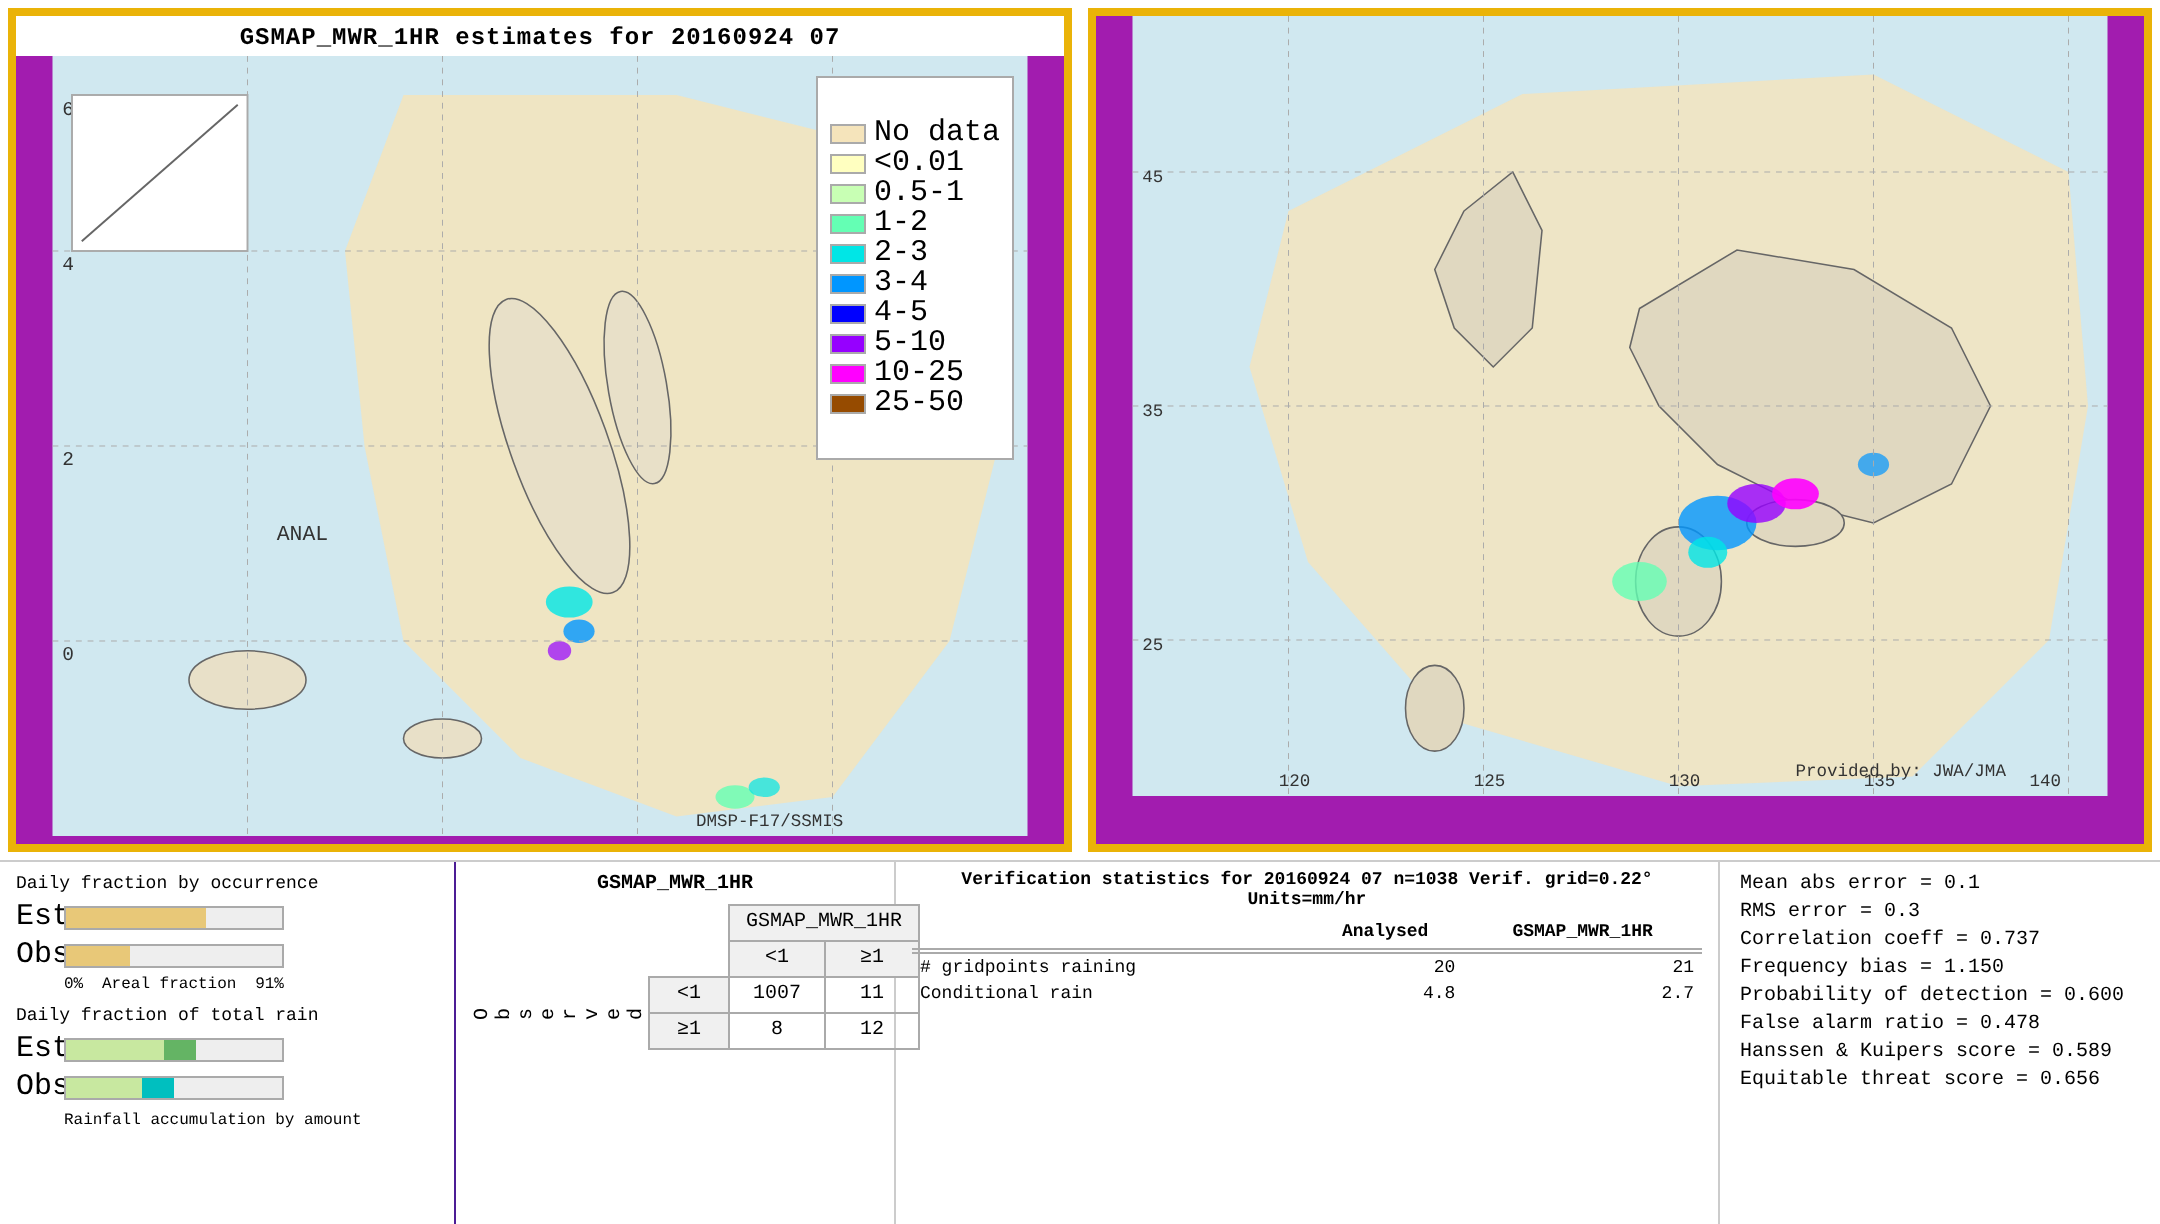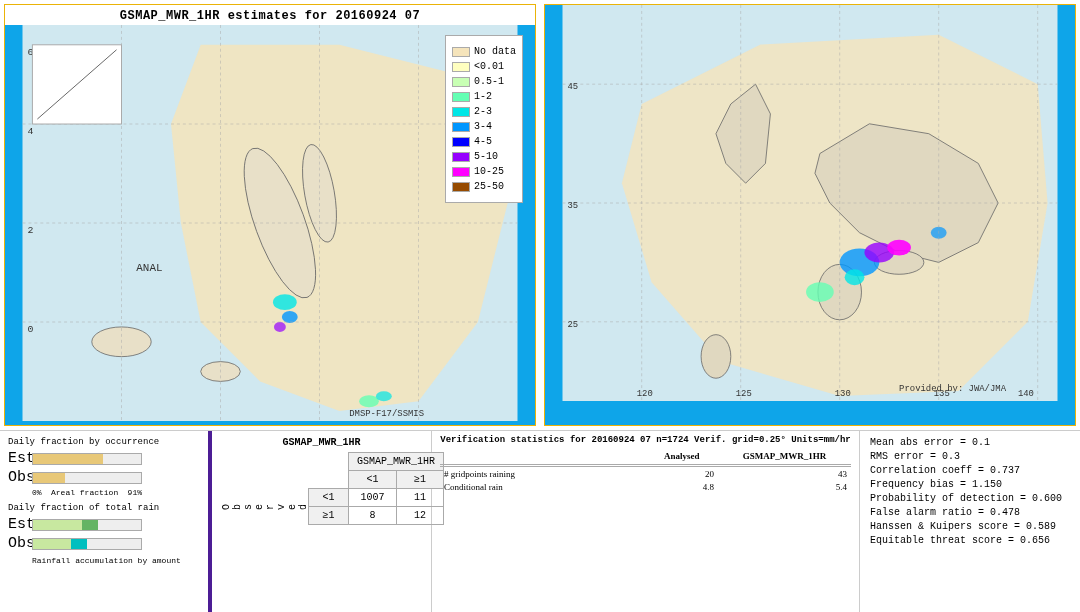--- a/index.html
+++ b/index.html
@@ -19,23 +19,23 @@
       flex-direction: column;
     }
     .top-section {
       display: flex;
       height: 430px;
       background: white;
     }
     .map-panel {
       flex: 1;
       position: relative;
-      border: 1px solid #eab308;
+      border: 4px solid #eab308;
       margin: 4px;
-      background: #0ea5e9;
+      background: #a21caf;
       overflow: hidden;
     }
     .map-title {
       text-align: center;
       font-size: 12px;
       font-weight: bold;
       padding: 4px 0 2px;
       letter-spacing: 0.5px;
       background: white;
     }
@@ -46,48 +46,48 @@
       overflow: hidden;
     }
     
     .map-svg {
       width: 100%;
       height: 100%;
     }
     .legend-box {
       position: absolute;
       top: 10px;
-      right: 12px;
+      right: 25px;
       background: white;
       border: 1px solid #aaa;
-      padding: 8px 6px;
-      font-size: 10px;
+      padding: 20px 6px;
+      font-size: 15px;
       line-height: 15px;
     }
     .legend-item {
       display: flex;
       align-items: center;
       gap: 4px;
     }
     .legend-color {
       width: 18px;
       height: 10px;
       display: inline-block;
       border: 1px solid #aaa;
     }
     .bottom-section {
       display: flex;
       height: 182px;
       border-top: 1px solid #ccc;
       background: white;
     }
     .bottom-left {
-      width: 212px;
+      width: 228px;
       padding: 6px 8px;
-      border-right: 4px solid #4c1d95;
+      border-right: 1px solid #4c1d95;
       font-size: 9px;
     }
     .bar-chart-section {
       margin-bottom: 6px;
     }
     .bar-chart-title {
       font-size: 9px;
       margin-bottom: 3px;
     }
     .bar-row {
@@ -160,21 +160,20 @@
       text-align: center;
       margin-bottom: 4px;
     }
     .verif-table {
       width: 100%;
       border-collapse: collapse;
       font-size: 9px;
     }
     .verif-table td {
       padding: 1.5px 4px;
-      font-family: Liberation Serif, serif;
     }
     .verif-table td:last-child, .verif-table td:nth-child(2) {
       text-align: right;
       width: 50px;
     }
     .verif-table .header-row td {
       text-align: center;
       font-weight: bold;
       border-bottom: 1px solid #aaa;
       padding-bottom: 3px;
@@ -401,42 +400,42 @@
         <tr>
           <th>≥1</th>
           <td>8</td>
           <td>12</td>
         </tr>
       </tbody>
         </table>
     </div>
 
     <div class="bottom-middle-right">
-      <div class="verif-title" style="font-size:9px;">Verification statistics for 20160924 07  n=1724  Verif. grid=0.25°  Units=mm/hr</div>
+      <div class="verif-title" style="font-size:9px;">Verification statistics for 20160924 07  n=1038  Verif. grid=0.22°  Units=mm/hr</div>
       <table class="verif-table">
         <tbody>
             <tr class="header-row">
           <td style="width:50%;"></td>
           <td>Analysed</td>
           <td>GSMAP_MWR_1HR</td>
         </tr>
         <tr class="verif-separator">
           <td colspan="3" style="padding:1px 0;">
                 <hr style="border:none; border-top:1px solid #aaa;">
               </td>
         </tr>
         <tr>
           <td># gridpoints raining</td>
           <td>20</td>
-          <td>43</td>
+          <td>21</td>
         </tr>
         <tr>
           <td>Conditional rain</td>
           <td>4.8</td>
-          <td>5.4</td>
+          <td>2.7</td>
         </tr>
       </tbody>
         </table>
     </div>
 
     <div class="bottom-right">
       <div class="stats-line">Mean abs error = 0.1</div>
       <div class="stats-line">RMS error = 0.3</div>
       <div class="stats-line">Correlation coeff = 0.737</div>
       <div class="stats-line">Frequency bias = 1.150</div>

